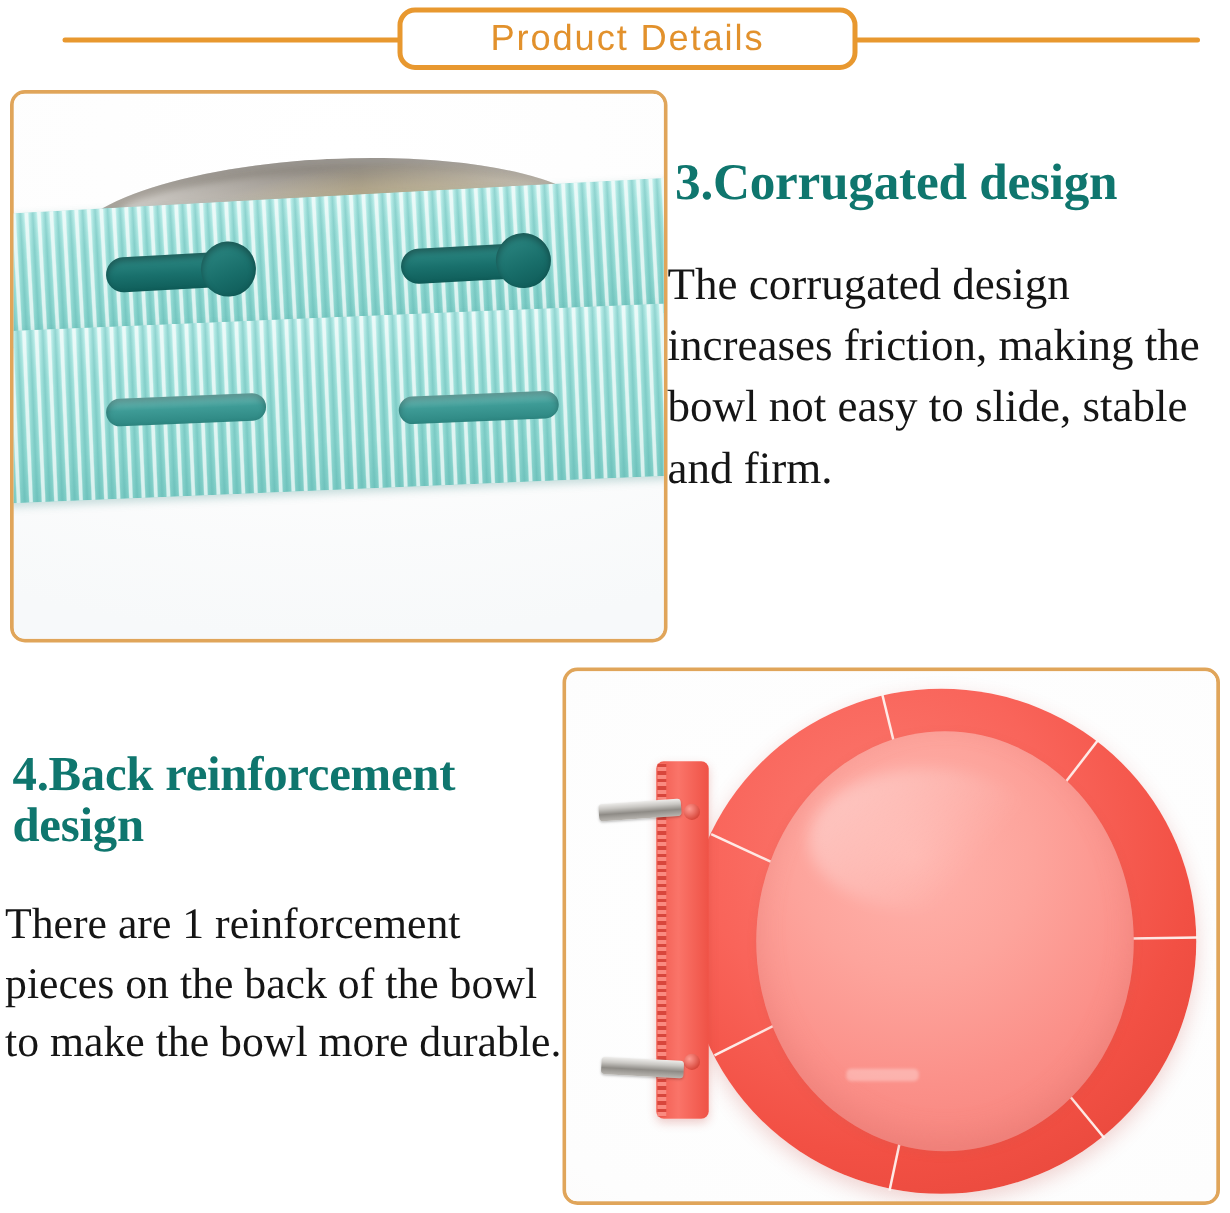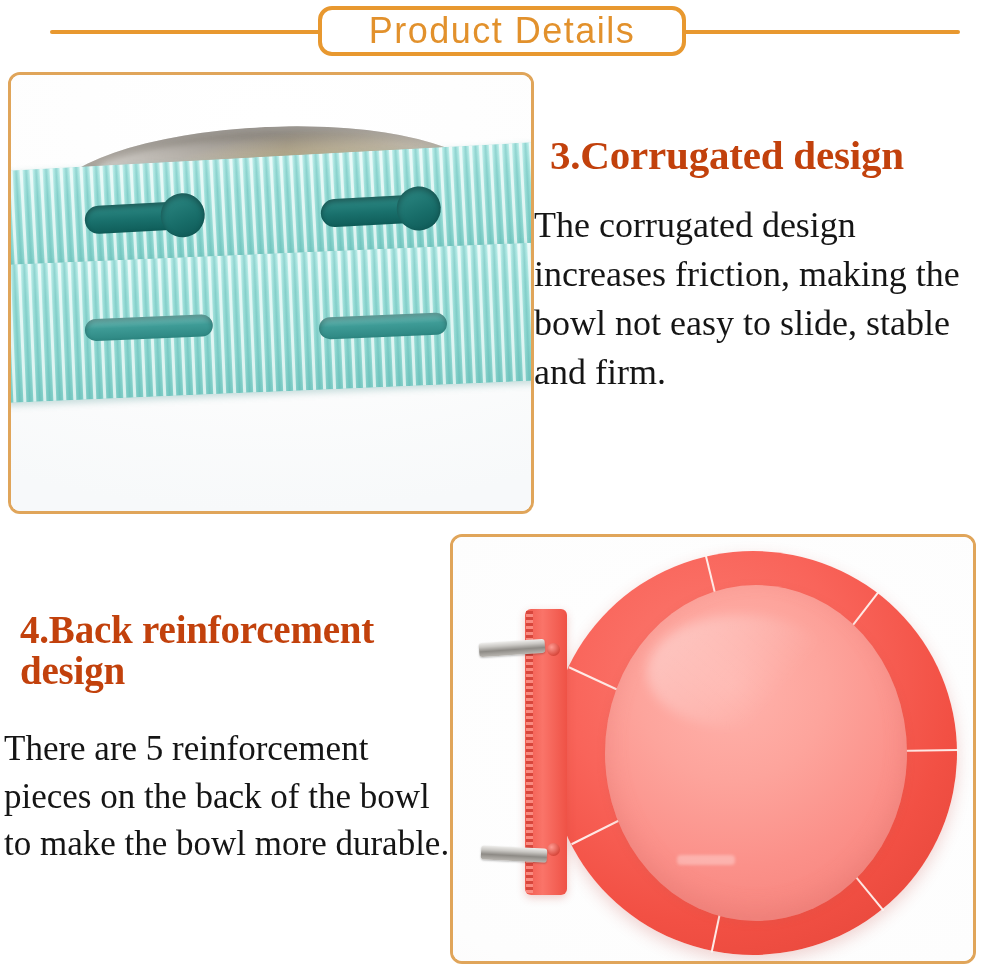--- a/index.html
+++ b/index.html
@@ -44,21 +44,21 @@
     box-sizing: border-box;
     border: 4px solid #e8982f;
     border-radius: 14px;
     background: #ffffff;
     display: flex;
     align-items: center;
     justify-content: center;
   }
   .header-badge-text {
     font-family: "Liberation Sans", "DejaVu Sans", sans-serif;
-    font-size: 36px;
+    font-size: 29px;
     letter-spacing: 1.5px;
     color: #e2912c;
     line-height: 1;
     white-space: nowrap;
     text-align: right;
   }
 
   
   .photo-panel {
     position: absolute;
@@ -177,34 +177,34 @@
   #slot-b { left: 318px; top: 66px; width: 128px; }
 
   
   #text-corrugated {
     position: absolute;
     left: 534px;
     top: 118px;
     width: 450px;
   }
   .section-heading {
-    margin: 16px;
+    margin: 6px;
     font-weight: bold;
     font-size: 41px;
     line-height: 1.06;
-    color: #c2410c;
+    color: #0f766e;
     letter-spacing: -0.2px;
   }
   .section-body {
     margin: 0;
     font-size: 36px;
     line-height: 1.36;
     color: #151515;
   }
-  #text-corrugated .section-body { margin-top: 24px; }
+  #text-corrugated .section-body { margin-top: 36px; }
 
   
   #text-reinforcement {
     position: absolute;
     left: 4px;
     top: 594px;
     width: 452px;
     font-family: Liberation Serif, serif;
   }
   #text-reinforcement .section-heading {
@@ -362,21 +362,21 @@
   </div>
 </div>
 
 <div id="text-corrugated">
   <h2 class="section-heading">3.Corrugated design</h2>
   <p class="section-body">The corrugated design increases friction, making the bowl not easy to slide, stable and firm.</p>
 </div>
 
 <div id="text-reinforcement">
   <h2 class="section-heading">4.Back reinforcement design</h2>
-  <p class="section-body">There are 5 reinforcement pieces on the back of the bowl to make the bowl more durable.</p>
+  <p class="section-body">There are 1 reinforcement pieces on the back of the bowl to make the bowl more durable.</p>
 </div>
 
 <div class="photo-panel" id="panel-pink">
   <div class="pink-stage">
 
     <div class="pink-shell">
       <div id="rib-container">
           <div class="rib" style="transform: rotate(12deg);"></div>
           <div class="rib" style="transform: rotate(63.4286deg);"></div>
           <div class="rib" style="transform: rotate(114.857deg);"></div>

